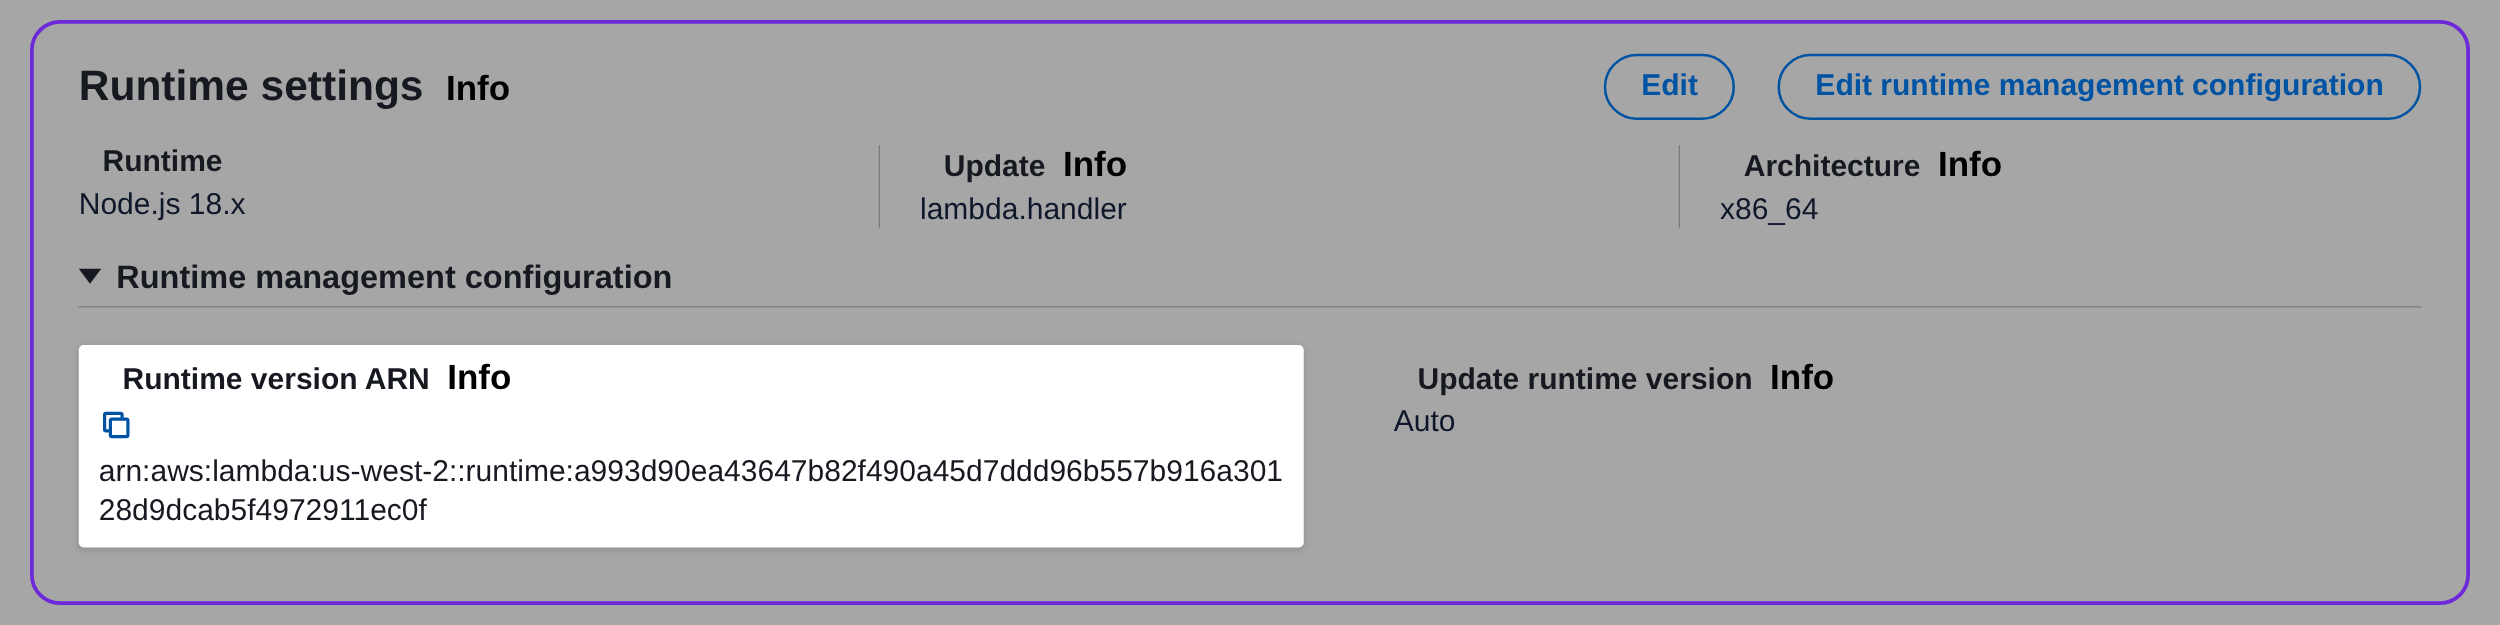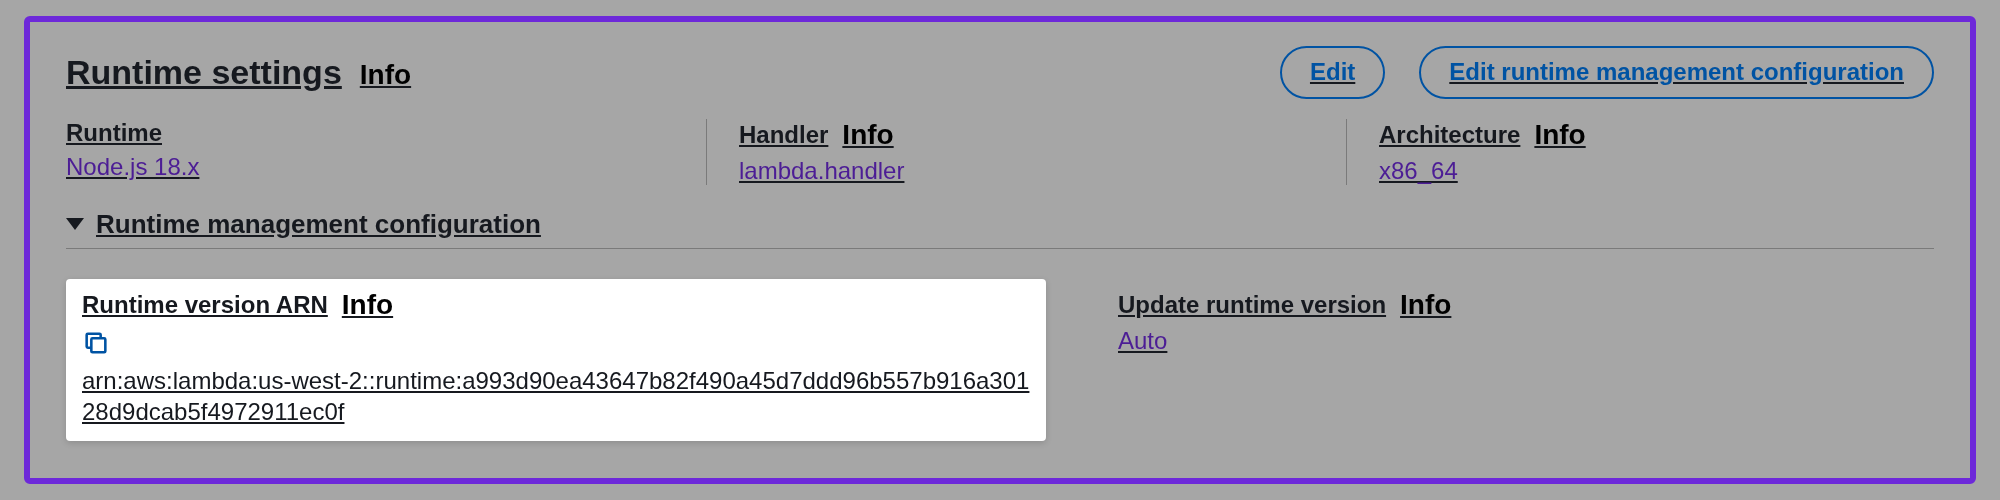--- a/index.html
+++ b/index.html
@@ -6,27 +6,26 @@
     body {
       font-family: "Amazon Ember", "Helvetica Neue", Arial, sans-serif;
       background: #a6a6a6;
       width: 2000px;
       height: 500px;
       padding: 16px 24px;
       color: #16191f;
       position: relative;
     }
     .panel {
-      border: 6px solid #6d28d9;
-      border-radius: 6px;
+      border: 3px solid #6d28d9;
+      border-radius: 24px;
       padding: 24px 36px 28px 36px;
       background: transparent;
       height: 100%;
       position: relative;
-      text-decoration: underline;
     }
     .header-row {
       display: flex;
       align-items: center;
       justify-content: space-between;
       margin-bottom: 20px;
     }
     .header-left {
       display: flex;
       align-items: baseline;
@@ -67,32 +66,33 @@
     }
     .col + .col {
       border-left: 1px solid #7a7a7a;
       padding-left: 32px;
     }
     .col-runtime { width: 640px; }
     .col-handler { width: 640px; }
     .col-arch    { flex: 1; }
     .label-row {
       display: flex;
-      align-items: center;
+      align-items: flex-end;
       gap: 14px;
       margin-bottom: 6px;
+      margin-left: 19px;
     }
     .field-label {
       font-size: 24px;
       font-weight: 700;
       color: #16191f;
     }
     .field-value {
       font-size: 24px;
-      color: #4c1d95;
+      color: #0f172a;
     }
     .section-header {
       display: flex;
       align-items: center;
       gap: 12px;
       font-size: 26px;
       font-weight: 700;
       color: #16191f;
       cursor: pointer;
       border-bottom: 1px solid #7a7a7a;
@@ -158,21 +158,21 @@
 
   <div class="columns">
     <div class="col col-runtime">
       <div class="label-row">
         <span class="field-label">Runtime</span>
       </div>
       <div class="field-value">Node.js 18.x</div>
     </div>
     <div class="col col-handler">
       <div class="label-row">
-        <span class="field-label">Handler</span>
+        <span class="field-label">Update</span>
         <a class="info-link">Info</a>
       </div>
       <div class="field-value">lambda.handler</div>
     </div>
     <div class="col col-arch">
       <div class="label-row">
         <span class="field-label">Architecture</span>
         <a class="info-link">Info</a>
       </div>
       <div class="field-value">x86_64</div>

